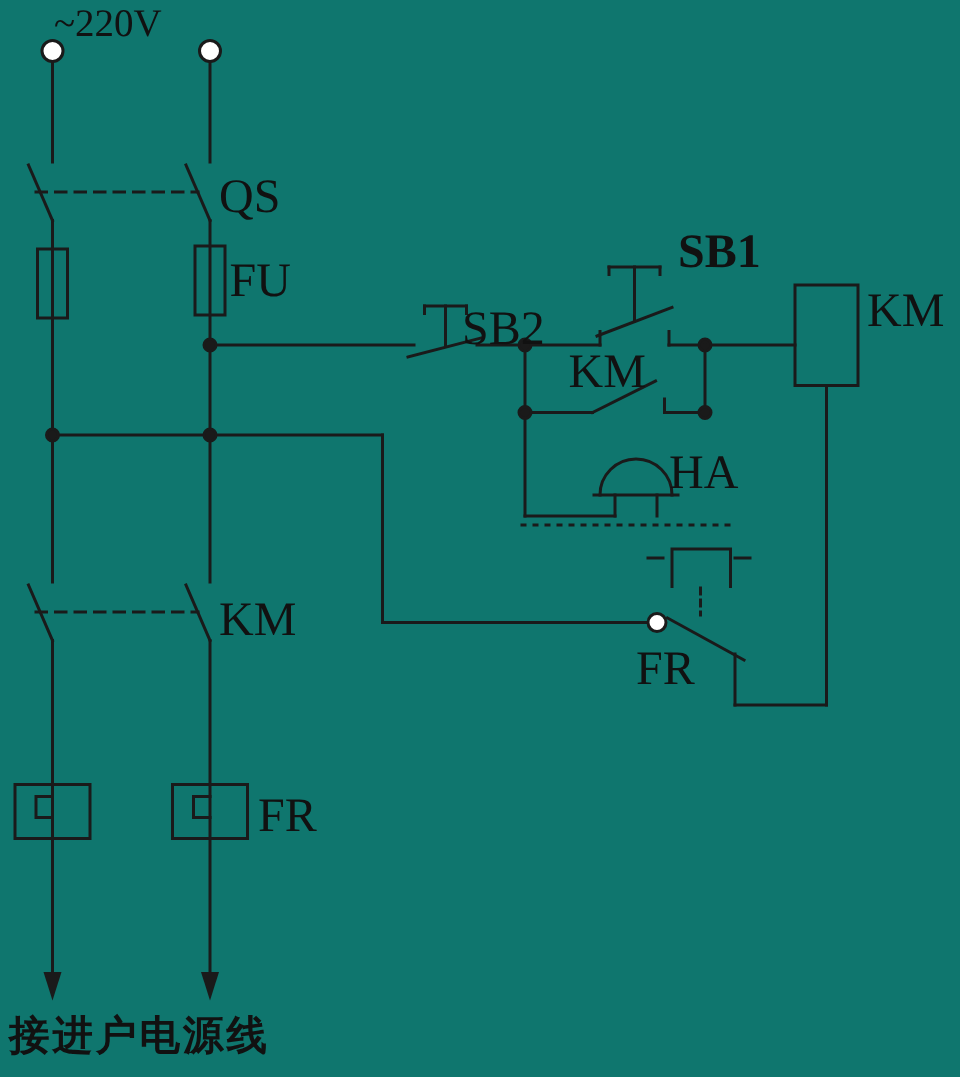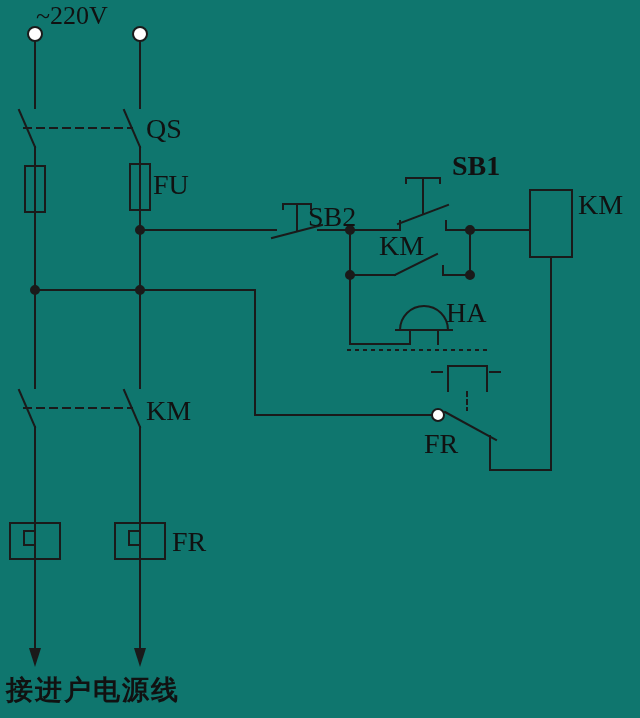--- a/index.html
+++ b/index.html
@@ -1,19 +1,19 @@
 <!DOCTYPE html>
 <html><head>
 <meta charset="utf-8">
 <style>
   html,body{margin:0;padding:0;background:#fff;}
   .page{position:relative;width:640px;height:718px;background:#0f766e;overflow:hidden;
         font-family:"Liberation Serif", serif;}
   .schematic{position:absolute;left:0;top:0;}
-  .lbl{position:absolute;font-size:28px;color:#111;white-space:nowrap;line-height:1.05;}
+  .lbl{position:absolute;font-size:32px;color:#111;white-space:nowrap;line-height:1.05;}
   .lbl-supply{left:36px;top:2px;font-size:26px;}
   .lbl-qs{left:146px;top:114px;}
   .lbl-fu{left:153px;top:170px;}
   .lbl-sb2{left:308px;top:186px;margin-top:16px;}
   .lbl-sb1{left:452px;top:151px;font-weight:bold;}
   .lbl-kmcoil{left:578px;top:190px;}
   .lbl-kmaux{left:379px;top:231px;}
   .lbl-ha{left:446px;top:298px;}
   .lbl-frcontact{left:424px;top:429px;}
   .lbl-kmmain{left:146px;top:396px;}

